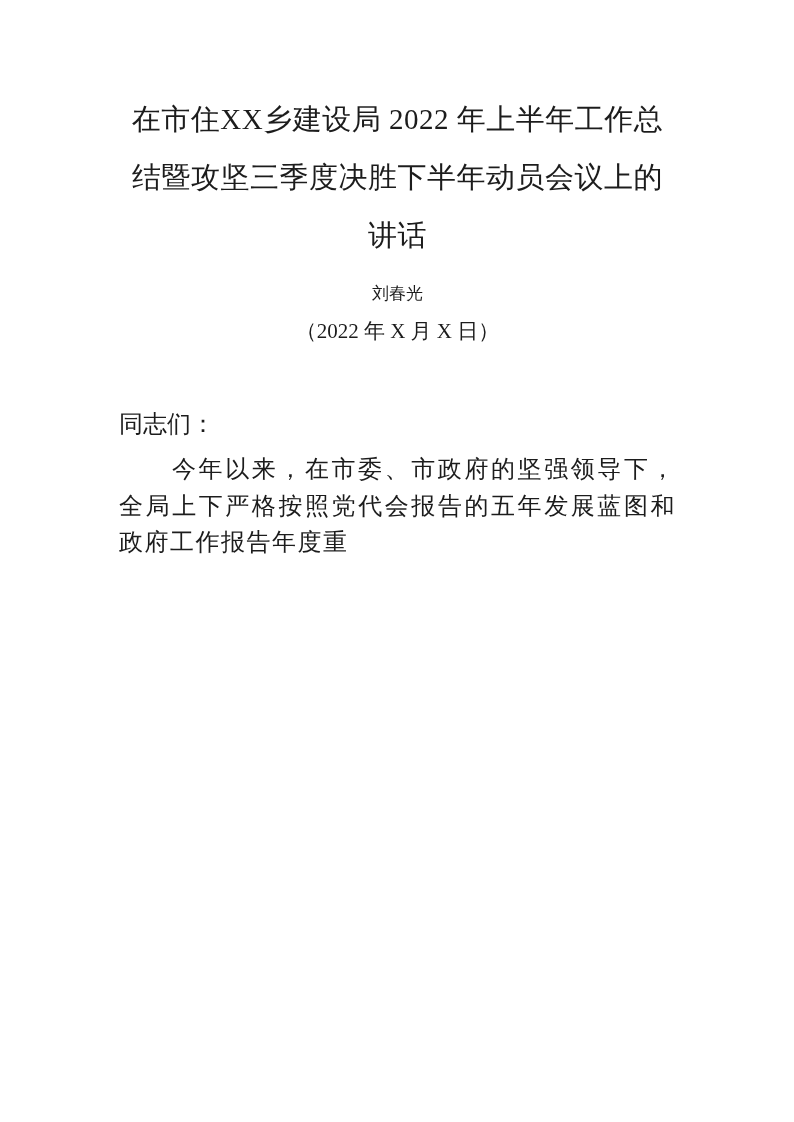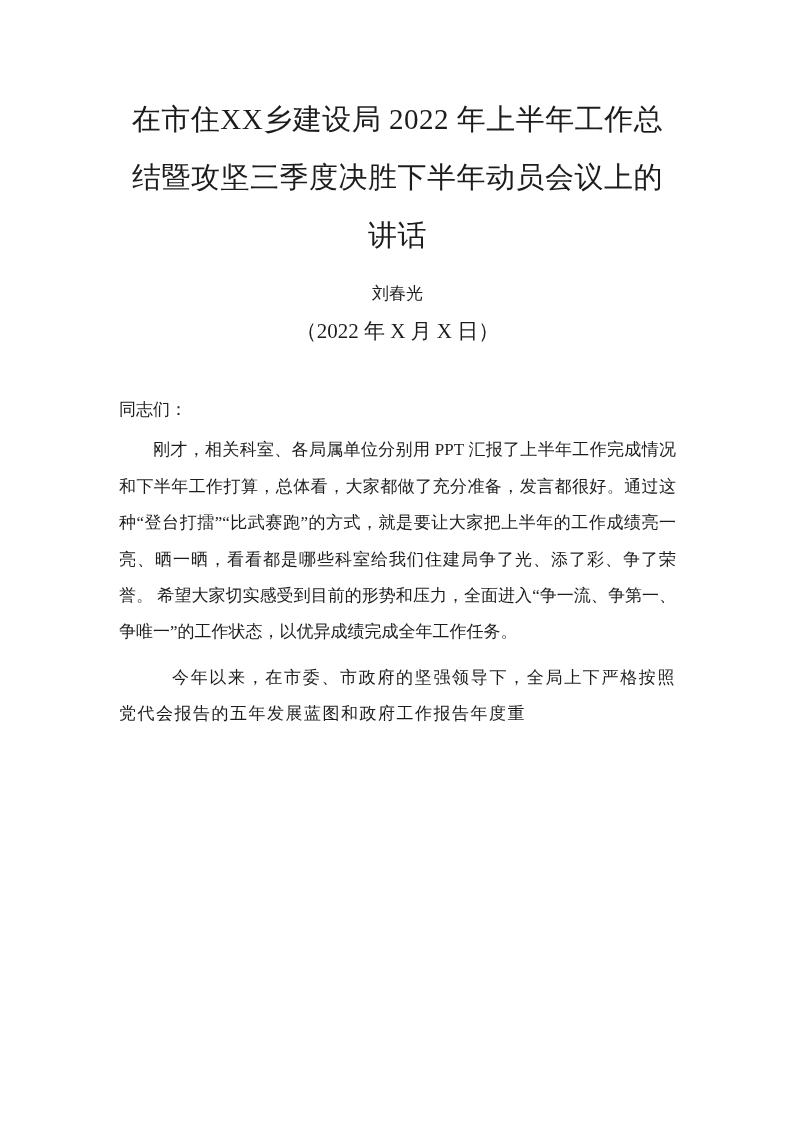--- a/index.html
+++ b/index.html
@@ -33,22 +33,22 @@
     font-size: 17px;
     line-height: 36px;
     text-align: center;
   }
   .date-line {
     font-size: 21px;
     line-height: 38px;
     text-align: center;
   }
   .doc-body {
-    margin-top: 42px;
-    font-size: 17px;
+    margin-top: 56px;
+    font-size: 24px;
     line-height: 36.4px;
   }
   .doc-body p {
     margin: 0;
     text-align: justify;
   }
   .doc-body p + p {
     margin-top: 4px;
   }
   .salutation {
@@ -71,17 +71,16 @@
   <h1 class="title">在市住XX乡建设局 2022 年上半年工作总结暨攻坚三季度决胜下半年动员会议上的讲话</h1>
 
   <div class="author">刘春光</div>
 
   <div class="date-line">（2022 年 X 月 X 日）</div>
 
   <div class="doc-body">
     <p class="salutation">同志们：</p>
 
 
-    <p class="para-indent">刚才，相关科室、各局属单位分别用 PPT 汇报了上半年工作完成情况和下半年工作打算，总体看，大家都做了充分准备，发言都很好。通过这种“登台打擂”“比武赛跑”的方式，就是要让大家把上半年的工作成绩亮一亮、晒一晒，看看都是哪些科室给我们住建局争了光、添了彩、争了荣誉。 希望大家切实感受到目前的形势和压力，全面进入“争一流、争第一、争唯一”的工作状态，以优异成绩完成全年工作任务。</p>
 
     <p class="para-special">今年以来，在市委、市政府的坚强领导下，全局上下严格按照党代会报告的五年发展蓝图和政府工作报告年度重</p>
   </div>
 </div>
 
 </body></html>

